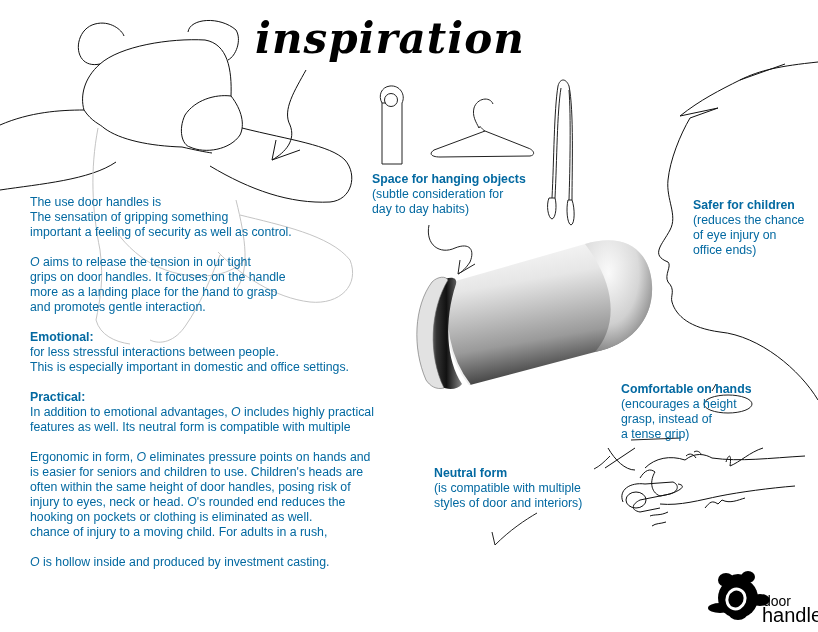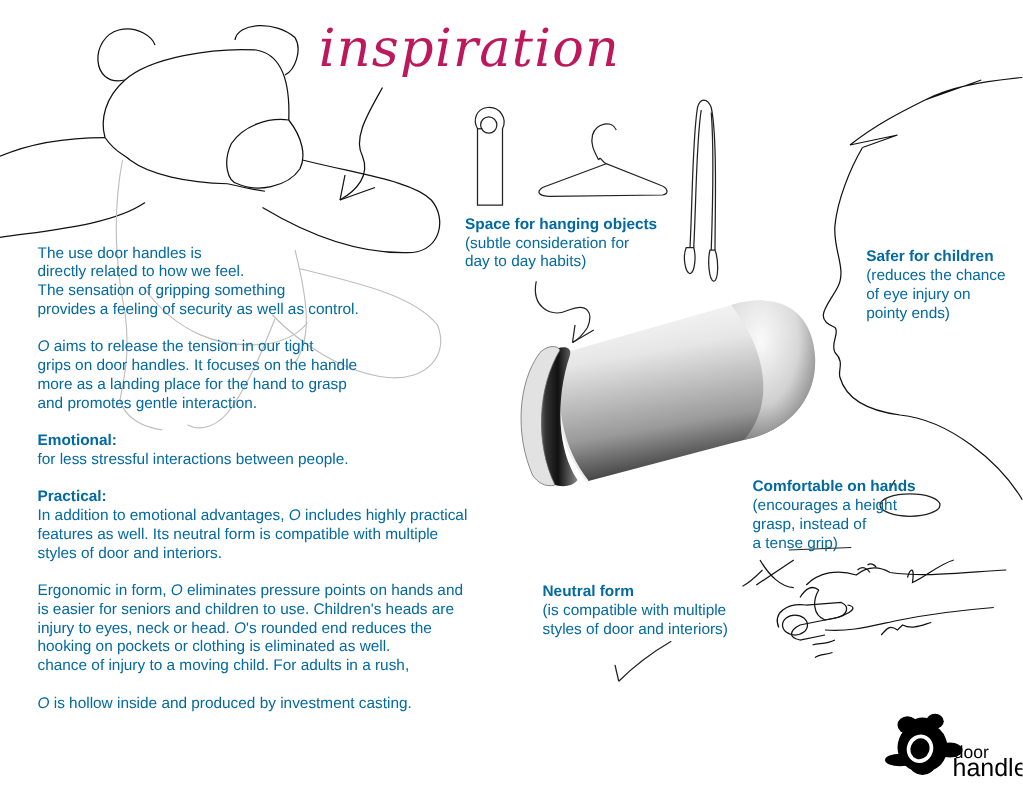--- a/index.html
+++ b/index.html
@@ -143,64 +143,64 @@
     <ellipse cx="726" cy="580" rx="8" ry="7"></ellipse>
     <ellipse cx="748" cy="577" rx="7" ry="6"></ellipse>
     <ellipse cx="738" cy="584" rx="12" ry="10"></ellipse>
     <ellipse cx="720" cy="608" rx="12" ry="5"></ellipse>
     <ellipse cx="760" cy="600" rx="10" ry="6"></ellipse>
     <ellipse cx="738" cy="612" rx="10" ry="8"></ellipse>
     <ellipse cx="736" cy="599" rx="9" ry="10" fill="none" stroke="#fff" stroke-width="3" transform="rotate(20 736 599)"></ellipse>
   </g>
 </svg>
 
-<div class="hand" style="left:255px; top:14px; font-size:42px; font-weight:normal; color:#be185d; letter-spacing:1px;">inspiration</div>
+<div class="hand" style="left:255px; top:14px; font-size:42px; font-weight:bold; color:#000000; letter-spacing:1px;">inspiration</div>
 
 <div class="txt" style="left:30px; top:195px;">
   <p>The use door handles is</p>
-  <p>directly related to how we feel.</p>
   <p>The sensation of gripping something</p>
-  <p>provides a feeling of security as well as control.</p>
+  <p>important a feeling of security as well as control.</p>
   <div class="gap"></div>
   <p><span class="i">O</span><span> aims to release the tension in our tight</span></p>
   <p>grips on door handles. It focuses on the handle</p>
   <p>more as a landing place for the hand to grasp</p>
   <p>and promotes gentle interaction.</p>
   <div class="gap"></div>
   <p class="b">Emotional:</p>
   <p>for less stressful interactions between people.</p>
+  <p>This is especially important in domestic and office settings.</p>
   <div class="gap"></div>
   <p class="b">Practical:</p>
   <p><span>In addition to emotional advantages, </span><span class="i">O</span><span> includes highly practical</span></p>
   <p>features as well. Its neutral form is compatible with multiple</p>
-  <p>styles of door and interiors.</p>
   <div class="gap"></div>
   <p><span>Ergonomic in form, </span><span class="i">O</span><span> eliminates pressure points on hands and</span></p>
   <p>is easier for seniors and children to use. Children's heads are</p>
+  <p>often within the same height of door handles, posing risk of</p>
   <p><span>injury to eyes, neck or head. </span><span class="i">O</span><span>'s rounded end reduces the</span></p>
   <p>hooking on pockets or clothing is eliminated as well.</p>
   <p>chance of injury to a moving child. For adults in a rush,</p>
   <div class="gap"></div>
   <p><span class="i">O</span><span> is hollow inside and produced by investment casting.</span></p>
 </div>
 
 <div class="txt" style="left:372px; top:172px;">
   <p class="b">Space for hanging objects</p>
   <p>(subtle consideration for</p>
   <p>day to day habits)</p>
 </div>
 
 <div class="txt" style="left:693px; top:198px;">
   <p class="b">Safer for children</p>
   <p>(reduces the chance</p>
   <p>of eye injury on</p>
-  <p>pointy ends)</p>
-</div>
-
-<div class="txt" style="left:602px; top:382px;">
+  <p>office ends)</p>
+</div>
+
+<div class="txt" style="left:621px; top:382px;">
   <p class="b">Comfortable on hands</p>
   <p><span>(encourages a </span><span>height</span></p>
   <p>grasp, instead of</p>
   <p><span>a </span><span>tense grip</span><span>)</span></p>
 </div>
 
 <div class="txt" style="left:434px; top:466px;">
   <p class="b">Neutral form</p>
   <p>(is compatible with multiple</p>
   <p>styles of door and interiors)</p>

